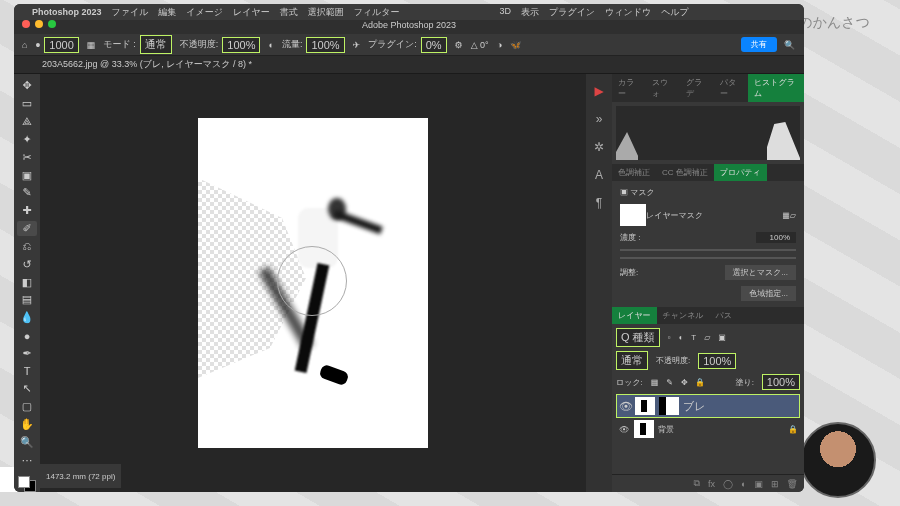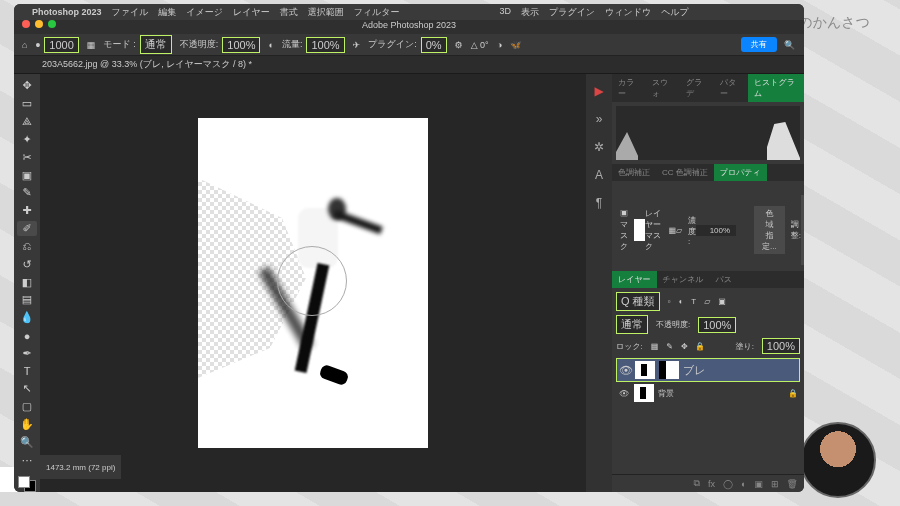--- a/index.html
+++ b/index.html
@@ -34,30 +34,30 @@
 .checker { position: absolute; left: 0; top: 60px; width: 120px; height: 200px; background-image: repeating-conic-gradient(#ccc 0 25%, #fff 0 50%); background-size: 8px 8px; clip-path: polygon(0 0, 70% 20%, 90% 50%, 60% 85%, 0 100%); opacity: 0.6; }
 .figure { position: absolute; left: 80px; top: 60px; width: 120px; height: 260px; }
 .torso { position: absolute; left: 20px; top: 30px; width: 40px; height: 60px; background: #f5f5f5; border-radius: 10px; filter: blur(1px); }
 .head { position: absolute; left: 50px; top: 20px; width: 18px; height: 22px; background: #333; border-radius: 50%; filter: blur(2px); }
 .arm { position: absolute; left: 55px; top: 40px; width: 50px; height: 8px; background: #1a1a1a; transform: rotate(20deg); filter: blur(2px); }
 .leg1 { position: absolute; left: 28px; top: 85px; width: 12px; height: 110px; background: #0a0a0a; transform: rotate(12deg); filter: blur(1px); }
 .leg2 { position: absolute; left: 2px; top: 85px; width: 12px; height: 90px; background: #0a0a0a; transform: rotate(-30deg); filter: blur(3px); opacity: 0.7; }
 .shoe1 { position: absolute; left: 42px; top: 190px; width: 28px; height: 14px; background: #000; border-radius: 6px; transform: rotate(20deg); }
 .brush-cursor { position: absolute; left: 50%; top: 44%; width: 70px; height: 70px; border: 1px solid #aaa; border-radius: 50%; transform: translate(-36px, -12px); }
 .watermark { position: absolute; left: 40%; top: 48%; transform: translate(-50%, -50%); font-size: 56px; font-weight: 300; color: #fff; letter-spacing: 22px; opacity: 0.6; mix-blend-mode: screen; pointer-events: none; white-space: nowrap; }
-.status { position: absolute; bottom: 13px; left: 0; height: 14px; background: #383838; padding: 12px 6px; font-size: 8px; display: flex; align-items: center; }
+.status { position: absolute; bottom: 4px; left: 0; height: 14px; background: #383838; padding: 12px 6px; font-size: 8px; display: flex; align-items: center; }
 
 .vert-icons { width: 26px; background: #323232; display: flex; flex-direction: column; align-items: center; padding-top: 10px; gap: 14px; color: #aaa; font-size: 12px; }
 .panels { width: 192px; background: #383838; display: flex; flex-direction: column; }
 .panel-tabs { display: flex; background: #2c2c2c; font-size: 8px; }
 .panel-tabs span { padding: 3px 6px; color: #888; }
 .panel-tabs span.active { background: #15803d; color: #ddd; }
 .histogram { height: 54px; background: #2a2a2a; margin: 4px; position: relative; }
 .histo-shape { position: absolute; bottom: 0; left: 0; right: 0; height: 40px; background: linear-gradient(to right, #aaa 0 12%, transparent 12% 82%, #ddd 82% 100%); clip-path: polygon(0 80%, 6% 30%, 12% 90%, 80% 98%, 86% 10%, 92% 5%, 100% 95%, 100% 100%, 0 100%); }
-.prop-body { padding: 6px 8px; font-size: 8px; display: flex; gap: 6px; margin-top: 8px; }
+.prop-body { padding: 6px 8px; font-size: 8px; display: flex; flex-direction: column; gap: 6px; }
 .prop-row { display: flex; align-items: center; justify-content: space-between; }
 .prop-row .val { background: #2a2a2a; padding: 1px 6px; min-width: 40px; text-align: right; }
 .btn-sm { background: #4a4a4a; padding: 2px 8px; text-align: center; font-size: 8px; }
 .thumb-sm { width: 26px; height: 22px; background: #fff; display: inline-block; }
 .layers-body { flex: 1; padding: 4px; font-size: 8px; }
 .layer-ctrl { display: flex; gap: 8px; margin-bottom: 4px; align-items: center; }
 .layer-row { display: flex; align-items: center; gap: 4px; padding: 2px; }
 .layer-row.sel { background: #4a5a7a; }
 .eye { width: 12px; text-align: center; }
 .lthumb { width: 20px; height: 18px; background: #fff; }
@@ -224,26 +224,26 @@
             <span>▦</span> 
             <span>▱</span>
           </div>
         <div class="prop-row">
             <span>濃度 :</span>
             <span class="val">100%</span>
           </div>
         <div style="height:2px;background:#555"></div>
         <div style="height:2px;background:#555"></div>
         <div class="prop-row">
+            <span>調整:</span>
+            <div class="btn-sm">選択とマスク...</div>
+          </div>
+        <div class="prop-row">
             <span></span>
             <div class="btn-sm">色域指定...</div>
-          </div>
-        <div class="prop-row">
-            <span>調整:</span>
-            <div class="btn-sm">選択とマスク...</div>
           </div>
       </div>
 
       <div class="panel-tabs">
         <span class="active">レイヤー</span>
         <span>チャンネル</span>
         <span>パス</span>
       </div>
       <div class="layers-body">
         <div class="layer-ctrl">

